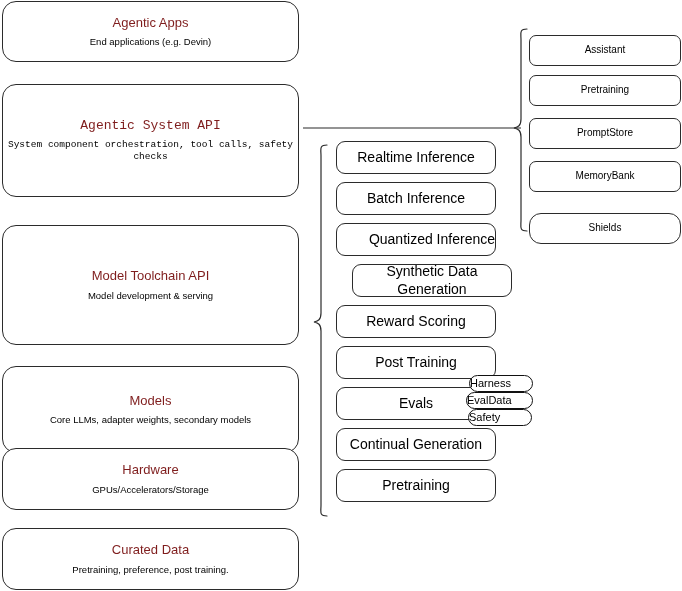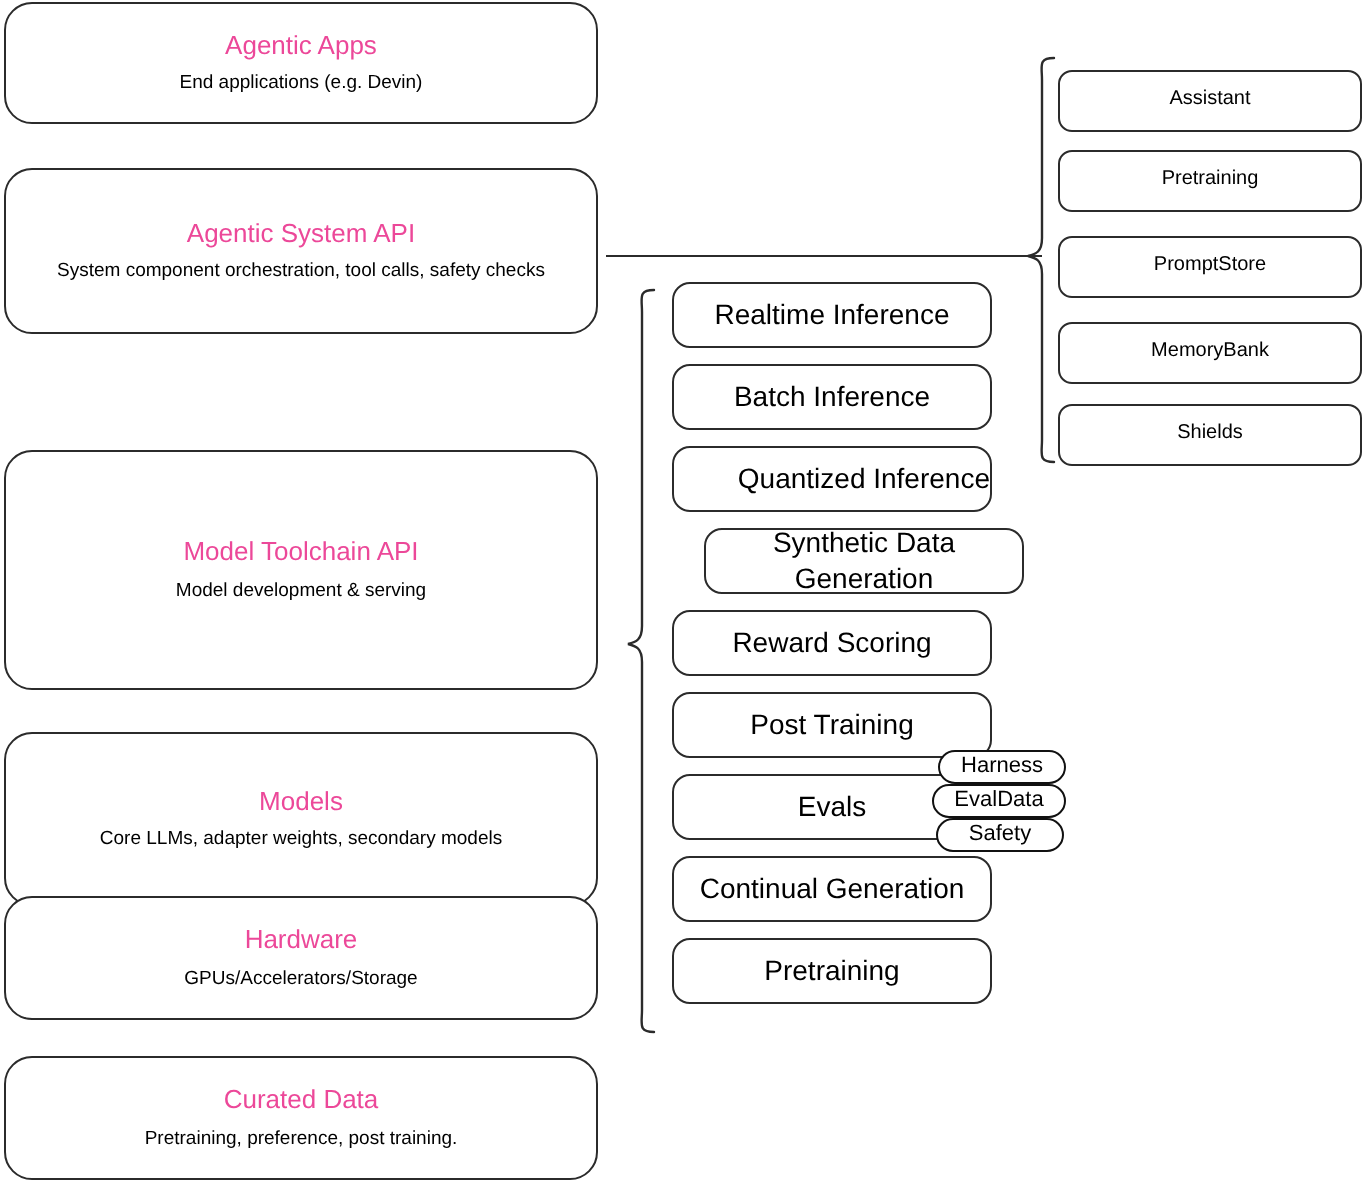--- a/index.html
+++ b/index.html
@@ -38,21 +38,21 @@
   }
 
   
   .layer {
     left: 2px;
     width: 297px;
     border-radius: 14px;
   }
   .layer .title {
     font-size: 13px;
-    color: #ec4899;
+    color: #7f1d1d;
   }
   .layer .subtitle {
     font-size: 9.5px;
     color: #000;
     margin-top: 5px;
   }
 
   
   .mid {
     left: 336px;
@@ -74,21 +74,20 @@
   
   .tiny {
     position: absolute;
     box-sizing: border-box;
     border: 1px solid #111;
     background: #ffffff;
     border-radius: 999px;
     height: 17px;
     display: flex;
     align-items: center;
-    justify-content: center;
     font-size: 11px;
     line-height: 1;
     z-index: 5;
   }
 
   
   .svg-layer {
     position: absolute;
     left: 0;
     top: 0;
@@ -123,21 +122,21 @@
              C 318 323, 321 324, 321 331
              L 321 505
              C 321 512, 319 516, 327 516" fill="none" stroke="#2b2b2b" stroke-width="1.2" stroke-linecap="round"></path>
   </svg>
 
   <div class="node layer" style="top:1px;  height:61px;">
     <div class="title">Agentic Apps</div>
     <div class="subtitle">End applications (e.g. Devin)</div>
   </div>
 
-  <div class="node layer" style="top:84px; height:83px;">
+  <div class="node layer" style="top:84px; height:113px;font-family:Liberation Mono, monospace;">
     <div class="title">Agentic System API</div>
     <div class="subtitle">System component orchestration, tool calls, safety checks</div>
   </div>
 
   <div class="node layer" style="top:225px; height:120px;">
     <div class="title">Model Toolchain API</div>
     <div class="subtitle">Model development &amp; serving</div>
   </div>
 
   <div class="node layer" style="top:366px; height:87px;">
@@ -198,17 +197,17 @@
   </div>
   <div class="node right" style="top:75px;">
     <span>Pretraining</span>
   </div>
   <div class="node right" style="top:118px;">
     <span>PromptStore</span>
   </div>
   <div class="node right" style="top:161px;">
     <span>MemoryBank</span>
   </div>
-  <div class="node right" style="top:202px;">
+  <div class="node right" style="top:213px;border-radius:12px;">
     <span>Shields</span>
   </div>
 
 </div>
 
 </body></html>

